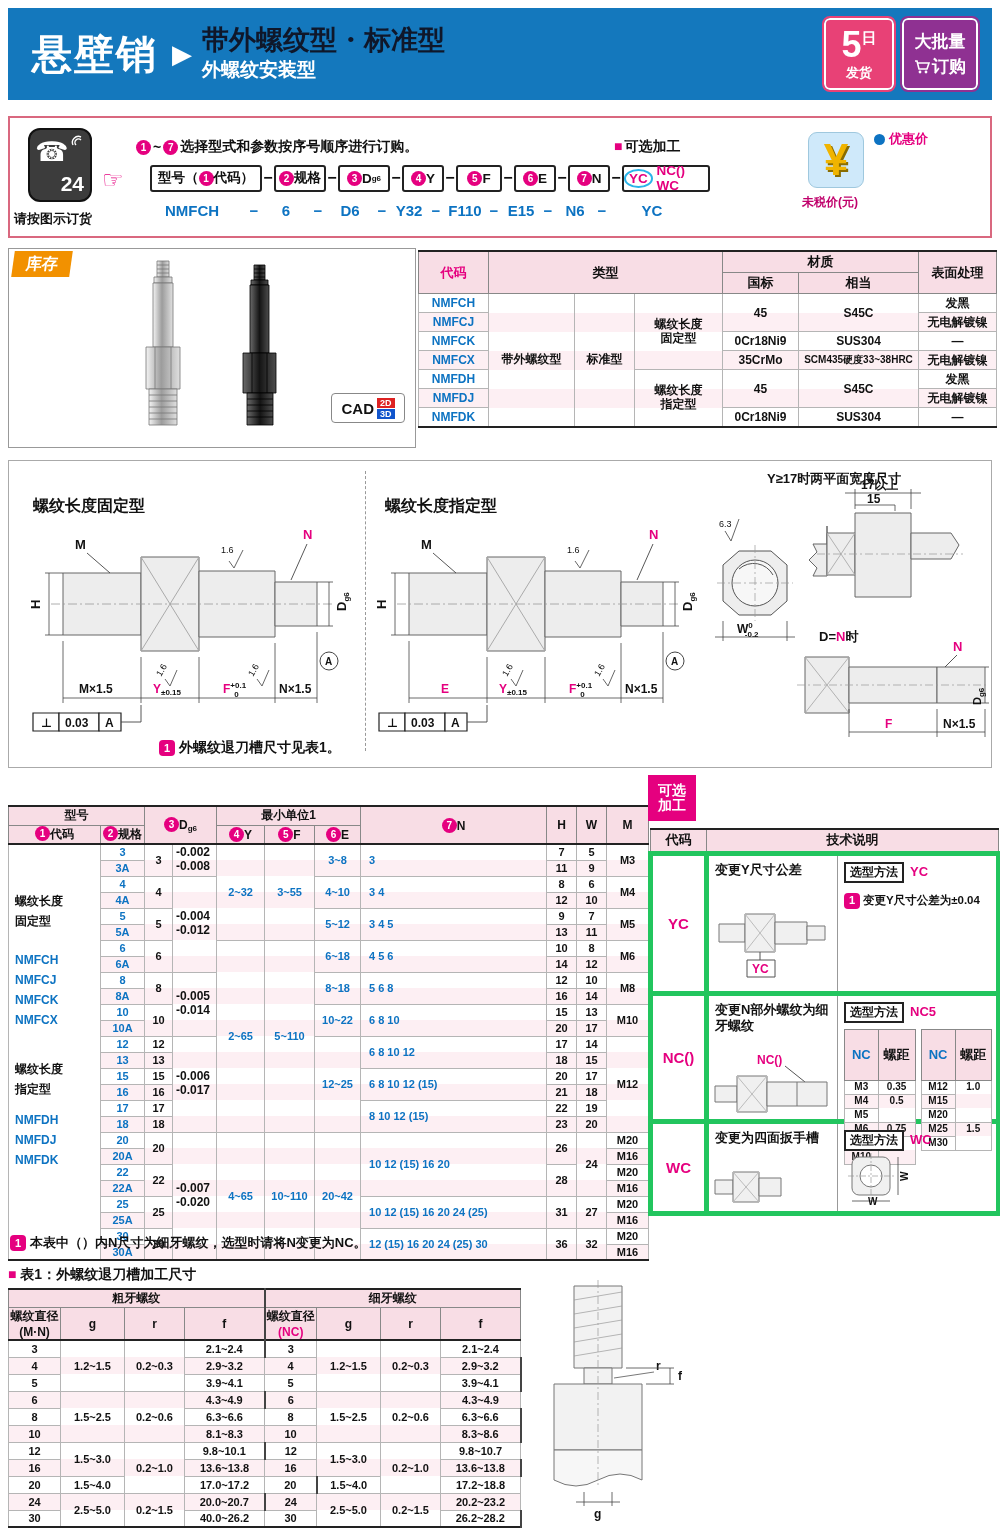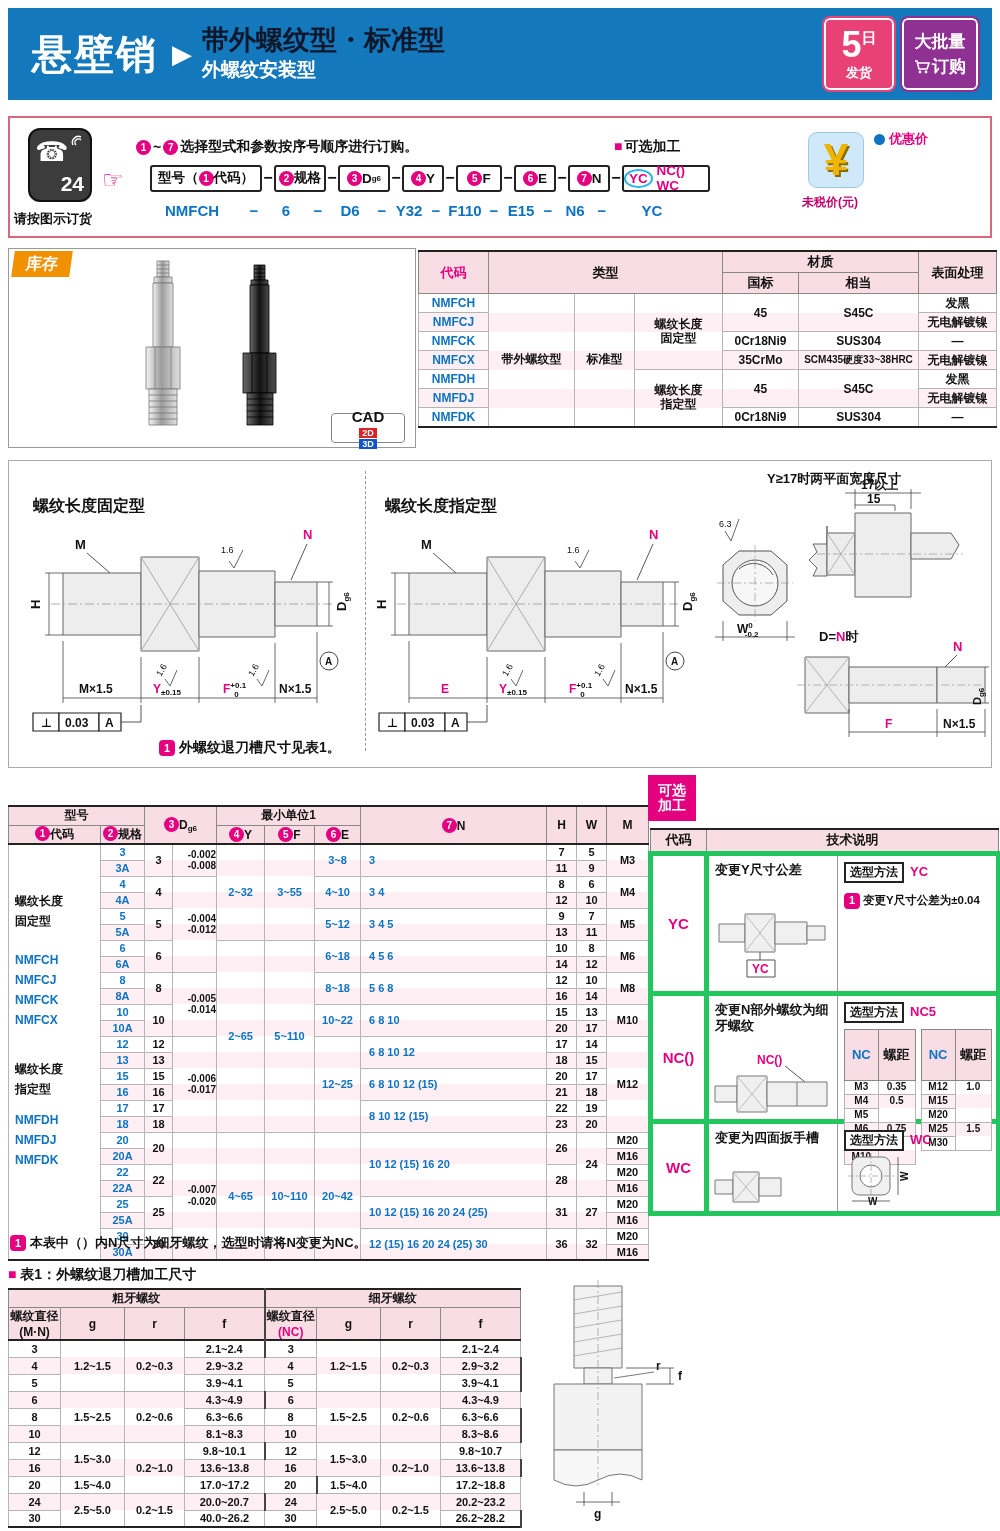--- a/index.html
+++ b/index.html
@@ -52,21 +52,21 @@
   .yen-note{position:absolute;left:792px;top:76px;font-size:12px;font-weight:bold;color:#c0006b;}
   .plegend{position:absolute;left:864px;top:12px;font-size:13px;font-weight:bold;color:var(--mag);display:flex;align-items:center;gap:4px;}
   .pdot{width:11px;height:11px;border-radius:50%;background:var(--blue);display:inline-block;}
   .ptable{position:absolute;left:864px;top:32px;border-collapse:collapse;font-size:11px;font-weight:bold;color:#111;}
   .ptable td{border:1px solid #666;padding:2px 4px;text-align:center;}
   .ptable td.pl{background:#fbdfe8;}
 
   
   .stock{left:8px;top:248px;width:408px;height:200px;border:1px solid #999;background:#fff;}
   .kubadge{position:absolute;left:4px;top:2px;width:58px;height:26px;background:var(--orange);color:#fff;font-size:16px;font-weight:bold;display:flex;align-items:center;justify-content:center;transform:skewX(-8deg);}
-  .cadbadge{position:absolute;right:10px;bottom:4px;width:74px;height:30px;border:1px solid #888;border-radius:4px;background:#fff;display:flex;align-items:center;justify-content:center;gap:3px;flex-direction:column;}
+  .cadbadge{position:absolute;right:10px;bottom:24px;width:74px;height:30px;border:1px solid #888;border-radius:4px;background:#fff;display:flex;align-items:center;justify-content:center;gap:3px;}
   .cadbadge .cadtxt{font-size:15px;font-weight:bold;color:#111;}
   .cadbadge .cadcol{display:flex;flex-direction:column;gap:1px;}
   .cadbadge .c2d{background:#d22;color:#fff;font-size:9px;font-weight:bold;padding:0 3px;}
   .cadbadge .c3d{background:#15c;color:#fff;font-size:9px;font-weight:bold;padding:0 3px;}
 
   
   .mt{position:absolute;left:418px;top:250px;width:578px;border-collapse:collapse;table-layout:fixed;font-size:12px;font-weight:bold;color:#111;}
   .mt th{background:var(--pinkbg);border:1px solid #888;font-size:13px;padding:1px;}
   .mt th.codeh{color:var(--mag);}
   .mt td{border:1px solid var(--line);text-align:center;padding:0 1px;height:19px;}
@@ -90,21 +90,21 @@
   .dsm{font-size:9px;fill:#111;}
   svg line,svg path,svg rect,svg circle,svg polyline,svg polygon{vector-effect:non-scaling-stroke;}
 
   
   .spec{position:absolute;left:8px;top:805px;width:640px;border-collapse:collapse;table-layout:fixed;color:#111;}
   .spec th{background:var(--pinkbg);border:1px solid #888;font-size:12px;padding:0;height:19px;}
   .spec td{border:1px solid var(--line);text-align:center;font-size:11px;font-weight:bold;height:16px;padding:0;}
   .spec tbody{background:repeating-linear-gradient(to bottom,#fff 0 16px,var(--stripe) 16px 32px);}
   .spec td.b{color:var(--blue);}
   .spec td.nl{color:var(--blue);text-align:left;padding-left:8px;}
-  .spec td.tol{font-size:10px;line-height:1.15;white-space:pre-line;text-align:right;padding-left:3px;}
+  .spec td.tol{font-size:12px;line-height:1.15;white-space:pre-line;text-align:left;padding-left:3px;}
   .spec td.typecol{background:#fff;position:relative;}
   .spec thead{border-bottom:2px solid #222;}
   #typecol-labels span{position:absolute;left:0;width:100%;text-align:left;padding-left:6px;font-size:12px;font-weight:bold;}
   #typecol-labels .tc-b{color:var(--blue);}
   .sub6{font-size:8px;vertical-align:-2px;}
   .footnote{position:absolute;left:10px;top:1234px;font-size:13px;font-weight:bold;color:#111;display:flex;align-items:center;gap:4px;}
 
   
   .optbadge{position:absolute;left:648px;top:775px;width:48px;height:46px;background:var(--mag);color:#fff;font-size:14px;font-weight:bold;display:flex;flex-direction:column;align-items:center;justify-content:center;line-height:1.1;}
   .opt{position:absolute;left:648px;top:828px;width:348px;border-collapse:collapse;table-layout:fixed;color:#111;border-top:2px solid #222;border-bottom:2px solid #222;}

